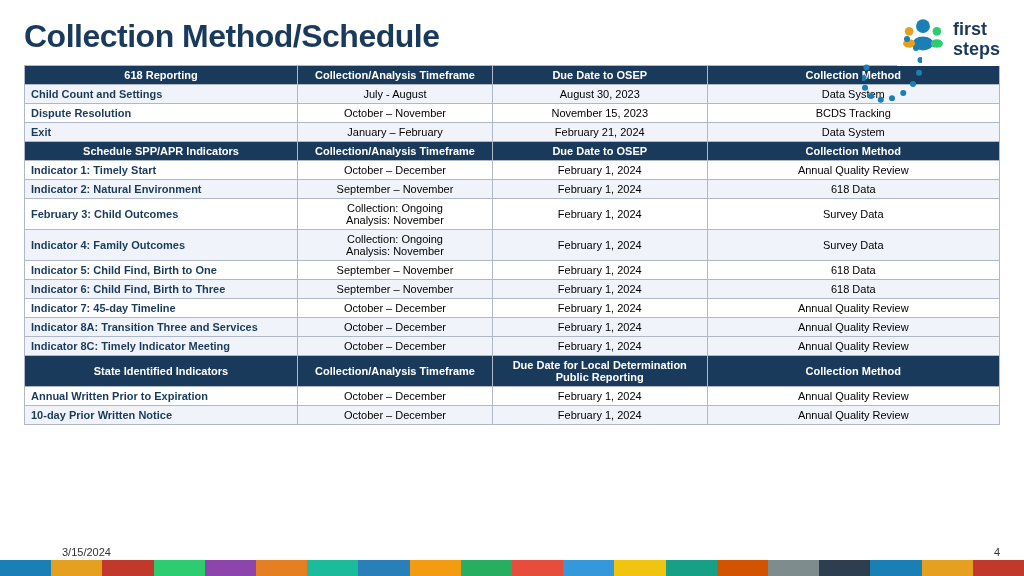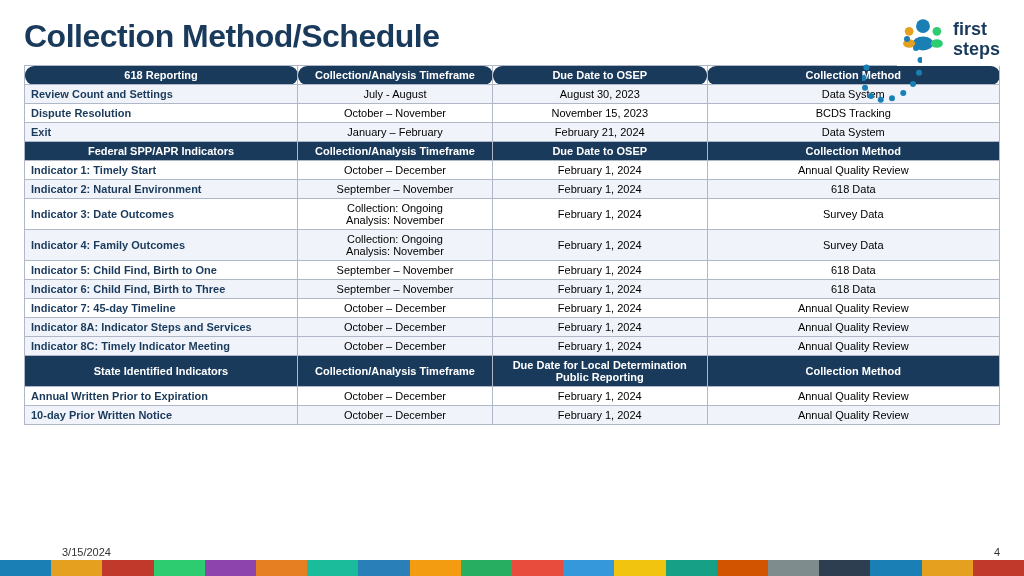--- a/index.html
+++ b/index.html
@@ -71,21 +71,20 @@
       padding: 3px 6px;
       text-align: center;
       vertical-align: middle;
     }
     .header-row th {
       background: #1a3a5c;
       color: #fff;
       font-weight: 700;
       font-size: 11px;
       text-align: center;
-      border-radius: 9px;
     }
     .section-header td {
       background: #1a3a5c;
       color: #fff;
       font-weight: 700;
       font-size: 11px;
       text-align: center;
     }
     .row-label {
       text-align: left !important;
@@ -174,59 +173,59 @@
         <tr class="header-row">
           <th style="width:28%">618 Reporting</th>
           <th style="width:20%">Collection/Analysis Timeframe</th>
           <th style="width:22%">Due Date to OSEP</th>
           <th style="width:30%">Collection Method</th>
         </tr>
       </thead>
       <tbody>
 
         <tr class="alt-row">
-          <td class="row-label">Review Count and Settings</td>
+          <td class="row-label">Child Count and Settings</td>
           <td>July - August</td>
           <td>August 30, 2023</td>
           <td>Data System</td>
         </tr>
         <tr class="white-row">
           <td class="row-label">Dispute Resolution</td>
           <td>October – November</td>
           <td>November 15, 2023</td>
           <td>BCDS Tracking</td>
         </tr>
         <tr class="alt-row">
           <td class="row-label">Exit</td>
           <td>January – February</td>
           <td>February 21, 2024</td>
           <td>Data System</td>
         </tr>
 
         <tr class="section-header">
-          <td>Federal SPP/APR Indicators</td>
+          <td>Schedule SPP/APR Indicators</td>
           <td>Collection/Analysis Timeframe</td>
           <td>Due Date to OSEP</td>
           <td>Collection Method</td>
         </tr>
 
         <tr class="white-row">
           <td class="row-label">Indicator 1: Timely Start</td>
           <td>October – December</td>
           <td>February 1, 2024</td>
           <td>Annual Quality Review</td>
         </tr>
         <tr class="alt-row">
           <td class="row-label">Indicator 2: Natural Environment</td>
           <td>September – November</td>
           <td>February 1, 2024</td>
           <td>618 Data</td>
         </tr>
         <tr class="white-row">
-          <td class="row-label">Indicator 3: Date Outcomes</td>
+          <td class="row-label">February 3: Child Outcomes</td>
           <td>Collection: Ongoing<br>Analysis: November</td>
           <td>February 1, 2024</td>
           <td>Survey Data</td>
         </tr>
         <tr class="alt-row">
           <td class="row-label">Indicator 4: Family Outcomes</td>
           <td>Collection: Ongoing<br>Analysis: November</td>
           <td>February 1, 2024</td>
           <td>Survey Data</td>
         </tr>
@@ -242,21 +241,21 @@
           <td>February 1, 2024</td>
           <td>618 Data</td>
         </tr>
         <tr class="white-row">
           <td class="row-label">Indicator 7: 45-day Timeline</td>
           <td>October – December</td>
           <td>February 1, 2024</td>
           <td>Annual Quality Review</td>
         </tr>
         <tr class="alt-row">
-          <td class="row-label">Indicator 8A: Indicator Steps and Services</td>
+          <td class="row-label">Indicator 8A: Transition Three and Services</td>
           <td>October – December</td>
           <td>February 1, 2024</td>
           <td>Annual Quality Review</td>
         </tr>
         <tr class="alt-row">
           <td class="row-label">Indicator 8C: Timely Indicator Meeting</td>
           <td>October – December</td>
           <td>February 1, 2024</td>
           <td>Annual Quality Review</td>
         </tr>

